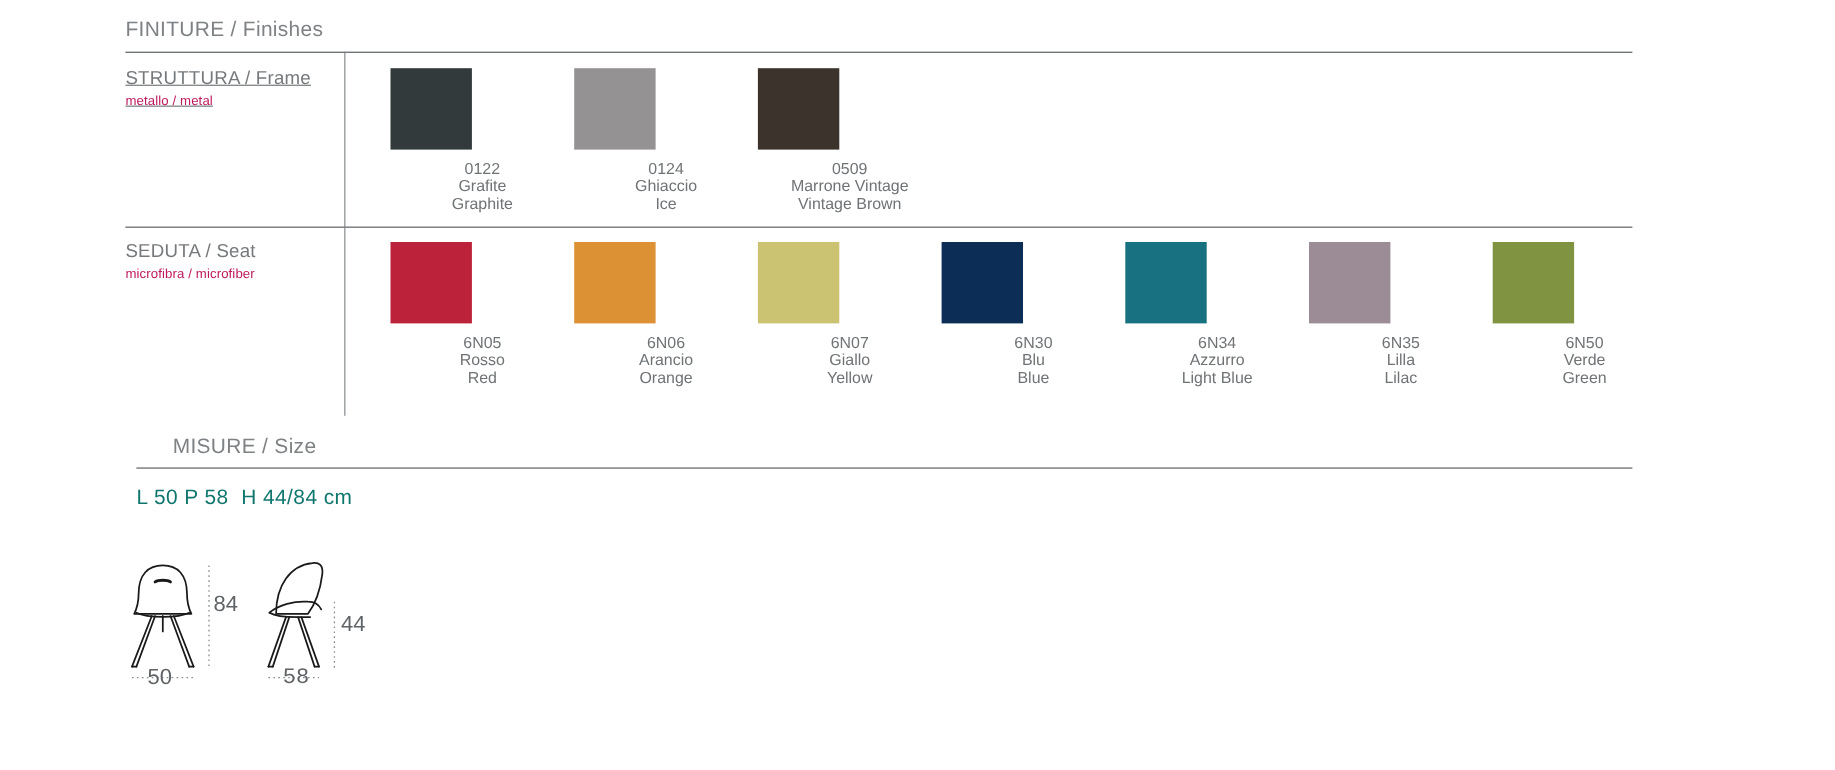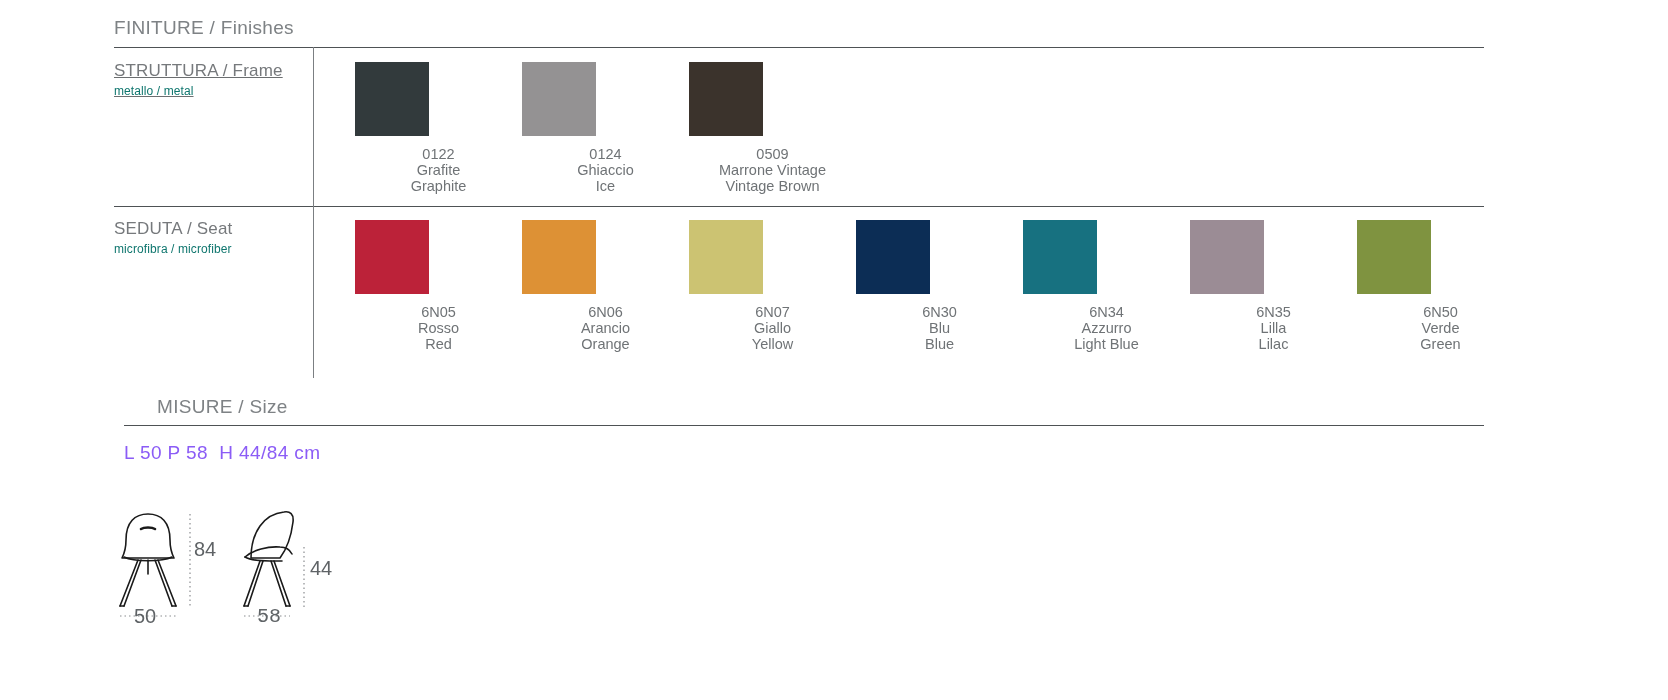--- a/index.html
+++ b/index.html
@@ -60,21 +60,21 @@
   }
   .row-label .main {
     display: block;
     font-size: 17px;
     color: #76797c;
     letter-spacing: 0.2px;
   }
   .row-label .sub {
     display: block;
     font-size: 12px;
-    color: #0f766e;
+    color: #be185d;
     margin-top: 3px;
     letter-spacing: 0.1px;
   }
   #label-frame { left: 114px; top: 61px; text-decoration: underline; }
   #label-seat  { left: 114px; top: 219px; }
 
   
   .swatch-row {
     position: absolute;
     display: flex;
@@ -109,21 +109,21 @@
     white-space: nowrap;
   }
   .swatch-caption span { display: block; }
 
   
   #size-line {
     position: absolute;
     left: 124px;
     top: 442px;
     font-size: 19px;
-    color: #8b5cf6;
+    color: #0f766e;
     letter-spacing: 0.4px;
     white-space: pre;
   }
 
   
   #drawings {
     position: absolute;
     left: 108px;
     top: 500px;
     width: 300px;

